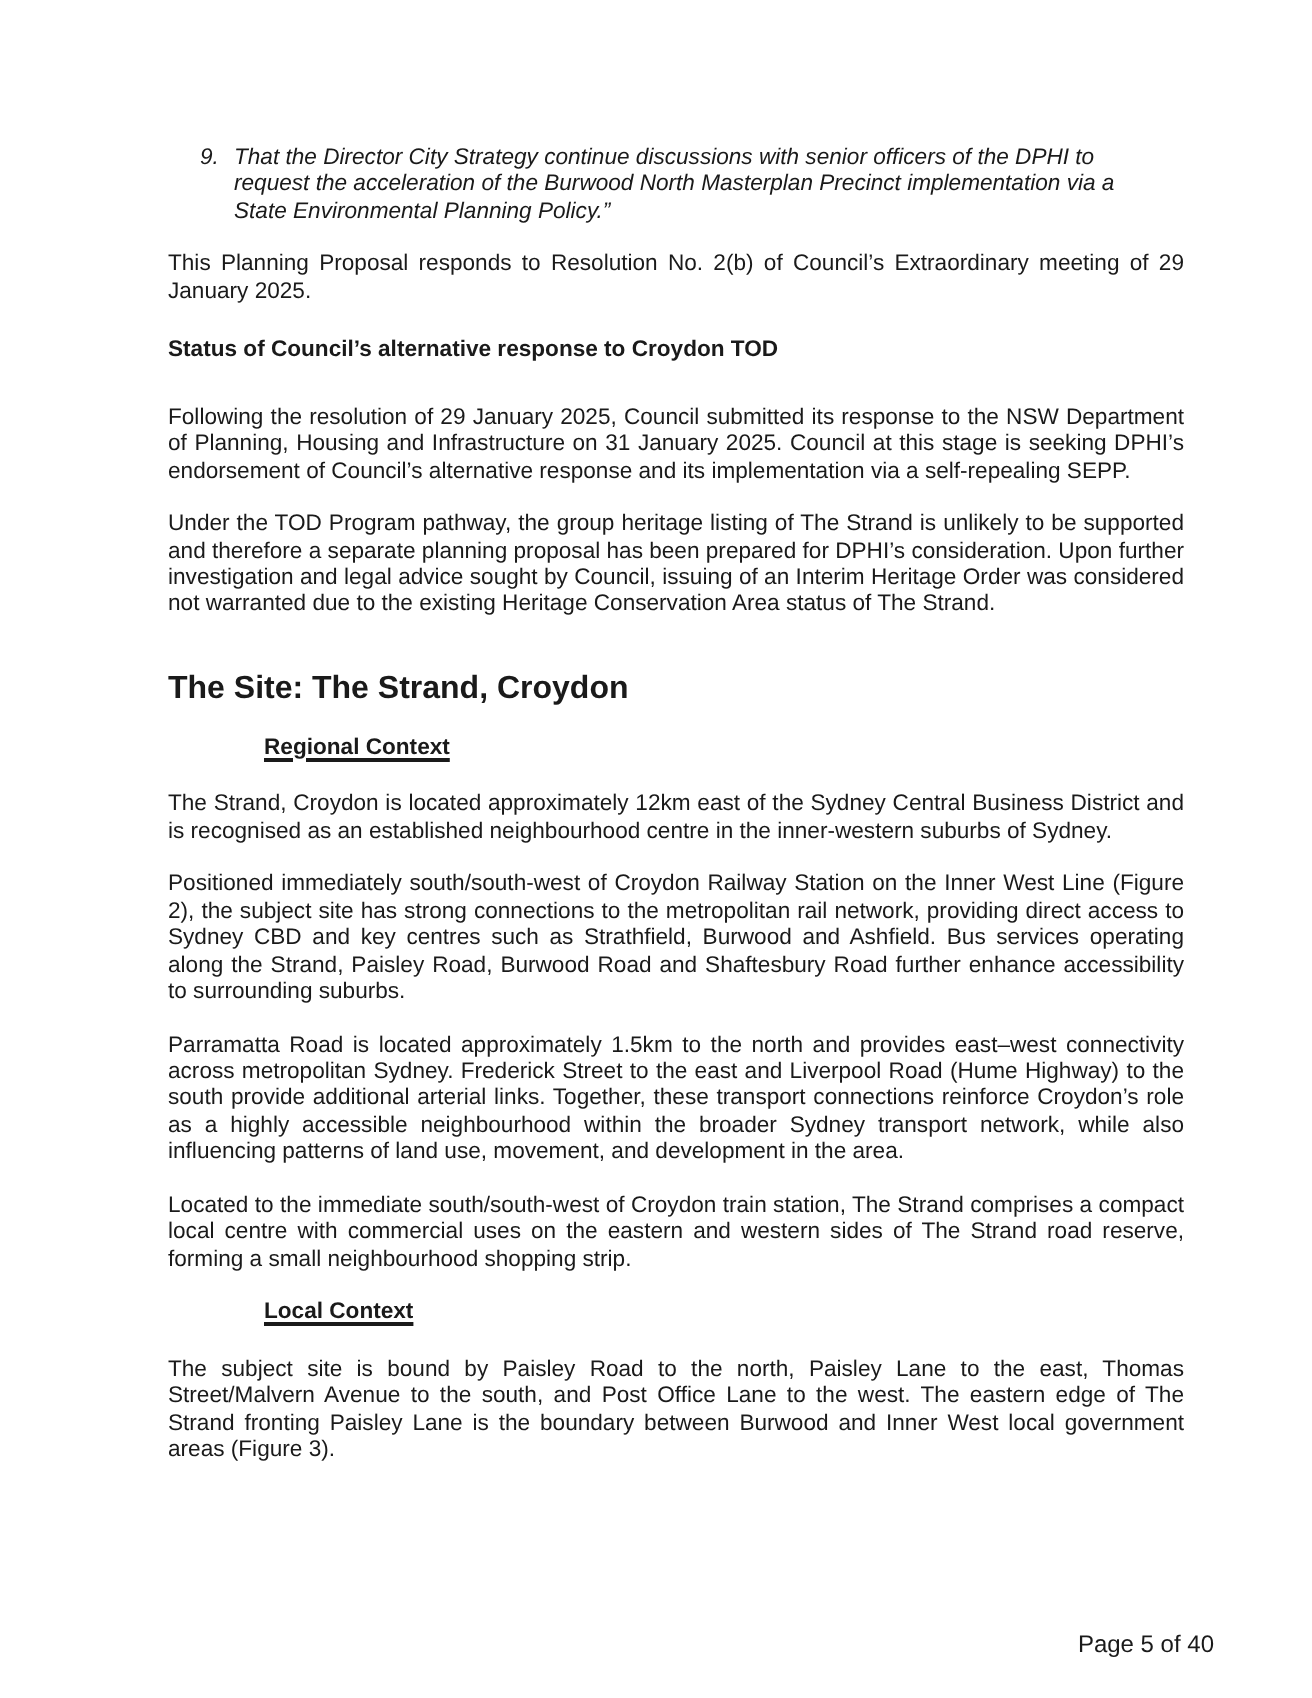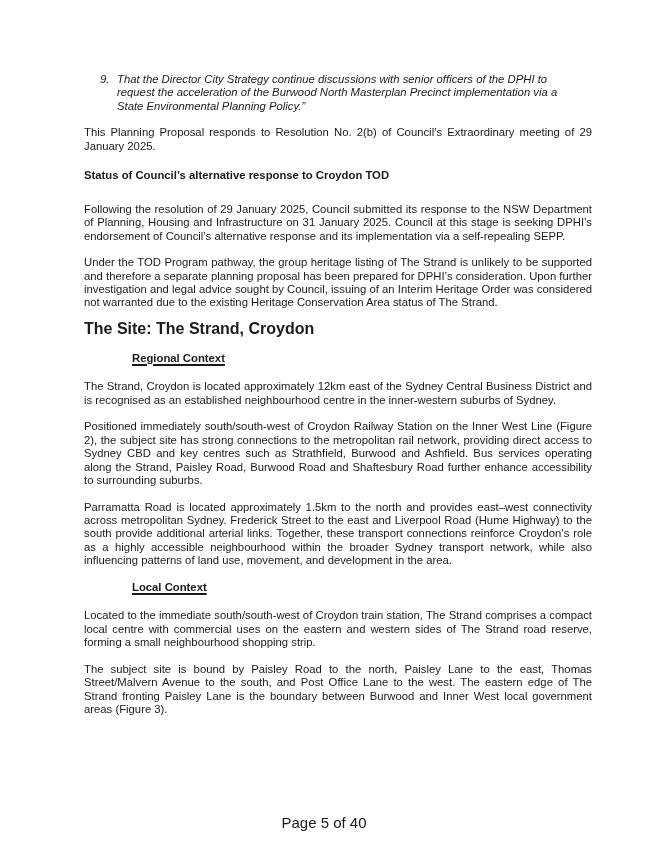--- a/index.html
+++ b/index.html
@@ -55,28 +55,28 @@
     text-underline-offset: 2px;
     margin: 0 0 15px 0;
     padding-left: 48px;
   }
   .h1 {
     font-size: 16px;
     line-height: 19px;
     font-weight: 700;
     margin: 9px 0 14px 0;
   }
-  .mb-tight { margin-bottom: 9px; }
+  .mb-tight { margin-bottom: 25px; }
   .footer {
     position: absolute;
     top: 816px;
-    left: 70px;
+    left: 99px;
     width: 508px;
-    text-align: center;
-    font-size: 15px;
+    text-align: right;
+    font-size: 12px;
     line-height: 13.45px;
   }
 </style>
 </head>
 <body>
 
 <div class="page">
   <div class="content body-text">
 
     <div class="quote-item">
@@ -95,22 +95,22 @@
     <p class="para h1">The Site: The Strand, Croydon</p>
 
     <p class="para sub-heading-underline">Regional Context</p>
 
     <p class="para">The Strand, Croydon is located approximately 12km east of the Sydney Central Business District and is recognised as an established neighbourhood centre in the inner-western suburbs of Sydney.</p>
 
     <p class="para">Positioned immediately south/south-west of Croydon Railway Station on the Inner West Line (Figure 2), the subject site has strong connections to the metropolitan rail network, providing direct access to Sydney CBD and key centres such as Strathfield, Burwood and Ashfield. Bus services operating along the Strand, Paisley Road, Burwood Road and Shaftesbury Road further enhance accessibility to surrounding suburbs.</p>
 
     <p class="para">Parramatta Road is located approximately 1.5km to the north and provides east–west connectivity across metropolitan Sydney. Frederick Street to the east and Liverpool Road (Hume Highway) to the south provide additional arterial links. Together, these transport connections reinforce Croydon’s role as a highly accessible neighbourhood within the broader Sydney transport network, while also influencing patterns of land use, movement, and development in the area.</p>
 
+    <p class="para">Located to the immediate south/south-west of Croydon train station, The Strand comprises a compact local centre with commercial uses on the eastern and western sides of The Strand road reserve, forming a small neighbourhood shopping strip.</p>
+
     <p class="para sub-heading-underline">Local Context</p>
-
-    <p class="para">Located to the immediate south/south-west of Croydon train station, The Strand comprises a compact local centre with commercial uses on the eastern and western sides of The Strand road reserve, forming a small neighbourhood shopping strip.</p>
 
     <p class="para">The subject site is bound by Paisley Road to the north, Paisley Lane to the east, Thomas Street/Malvern Avenue to the south, and Post Office Lane to the west. The eastern edge of The Strand fronting Paisley Lane is the boundary between Burwood and Inner West local government areas (Figure 3).</p>
 
   </div>
 
   <div class="footer">Page 5 of 40</div>
 </div>
 
 </body></html>

